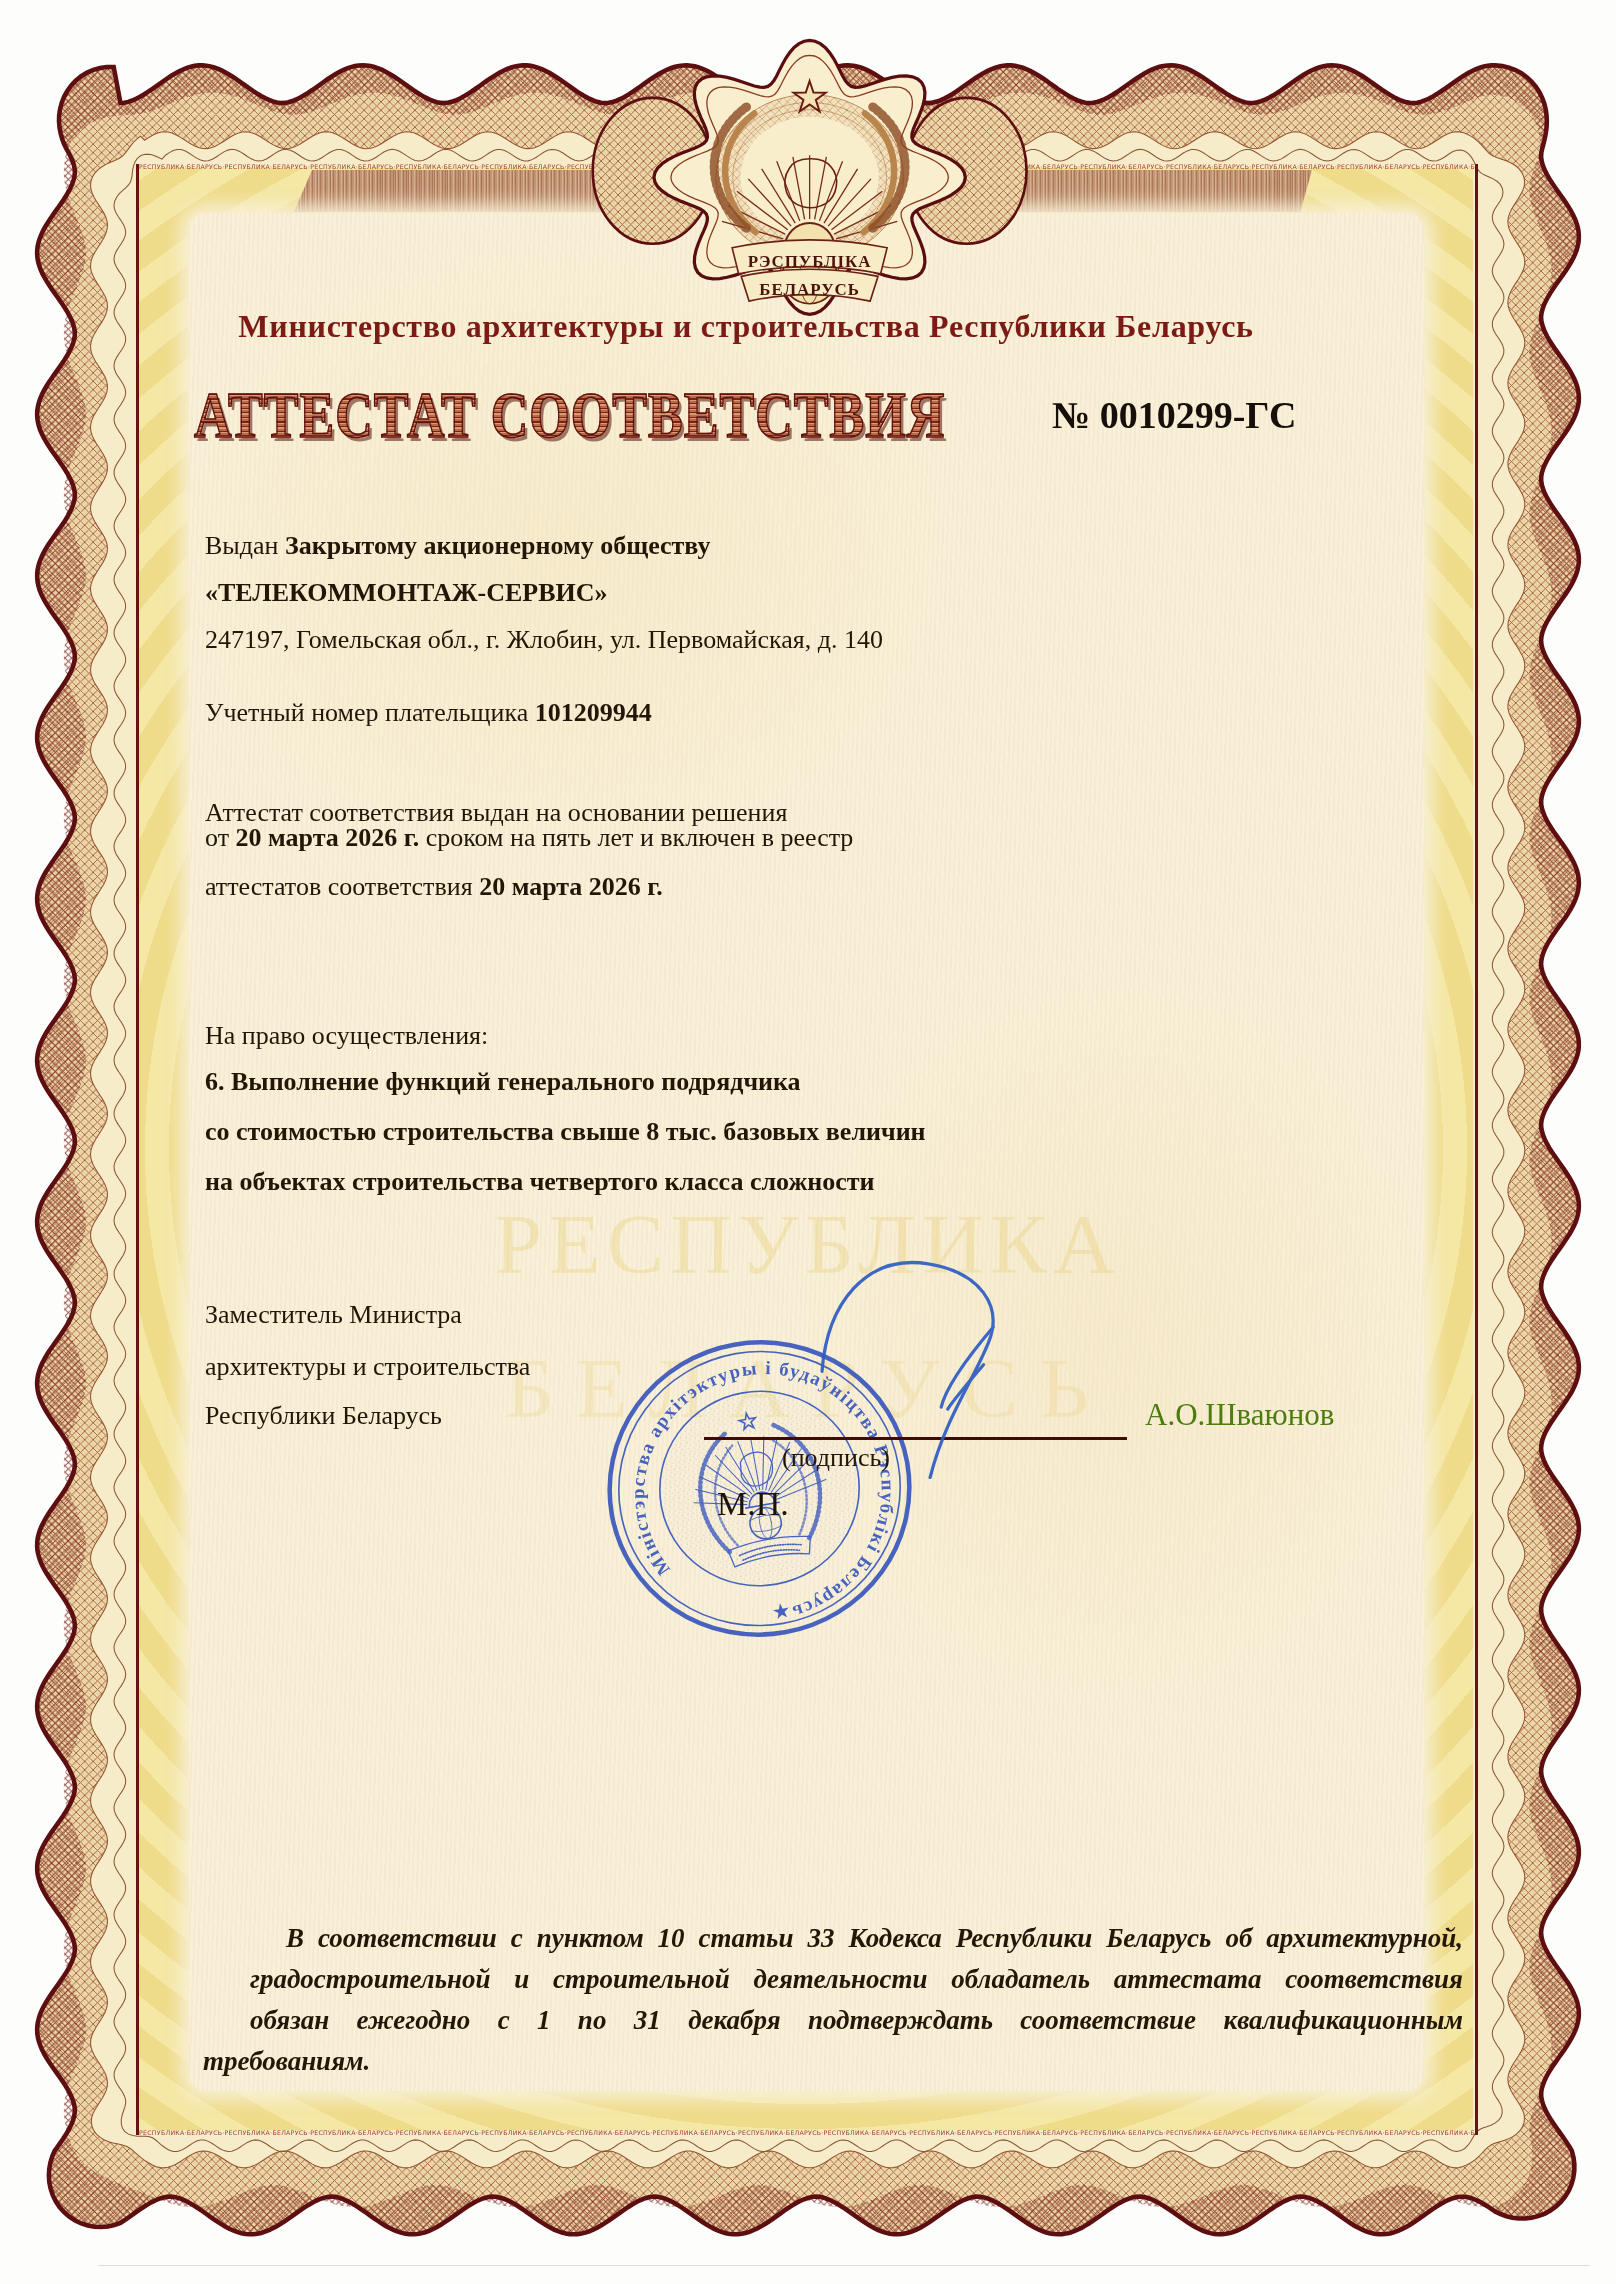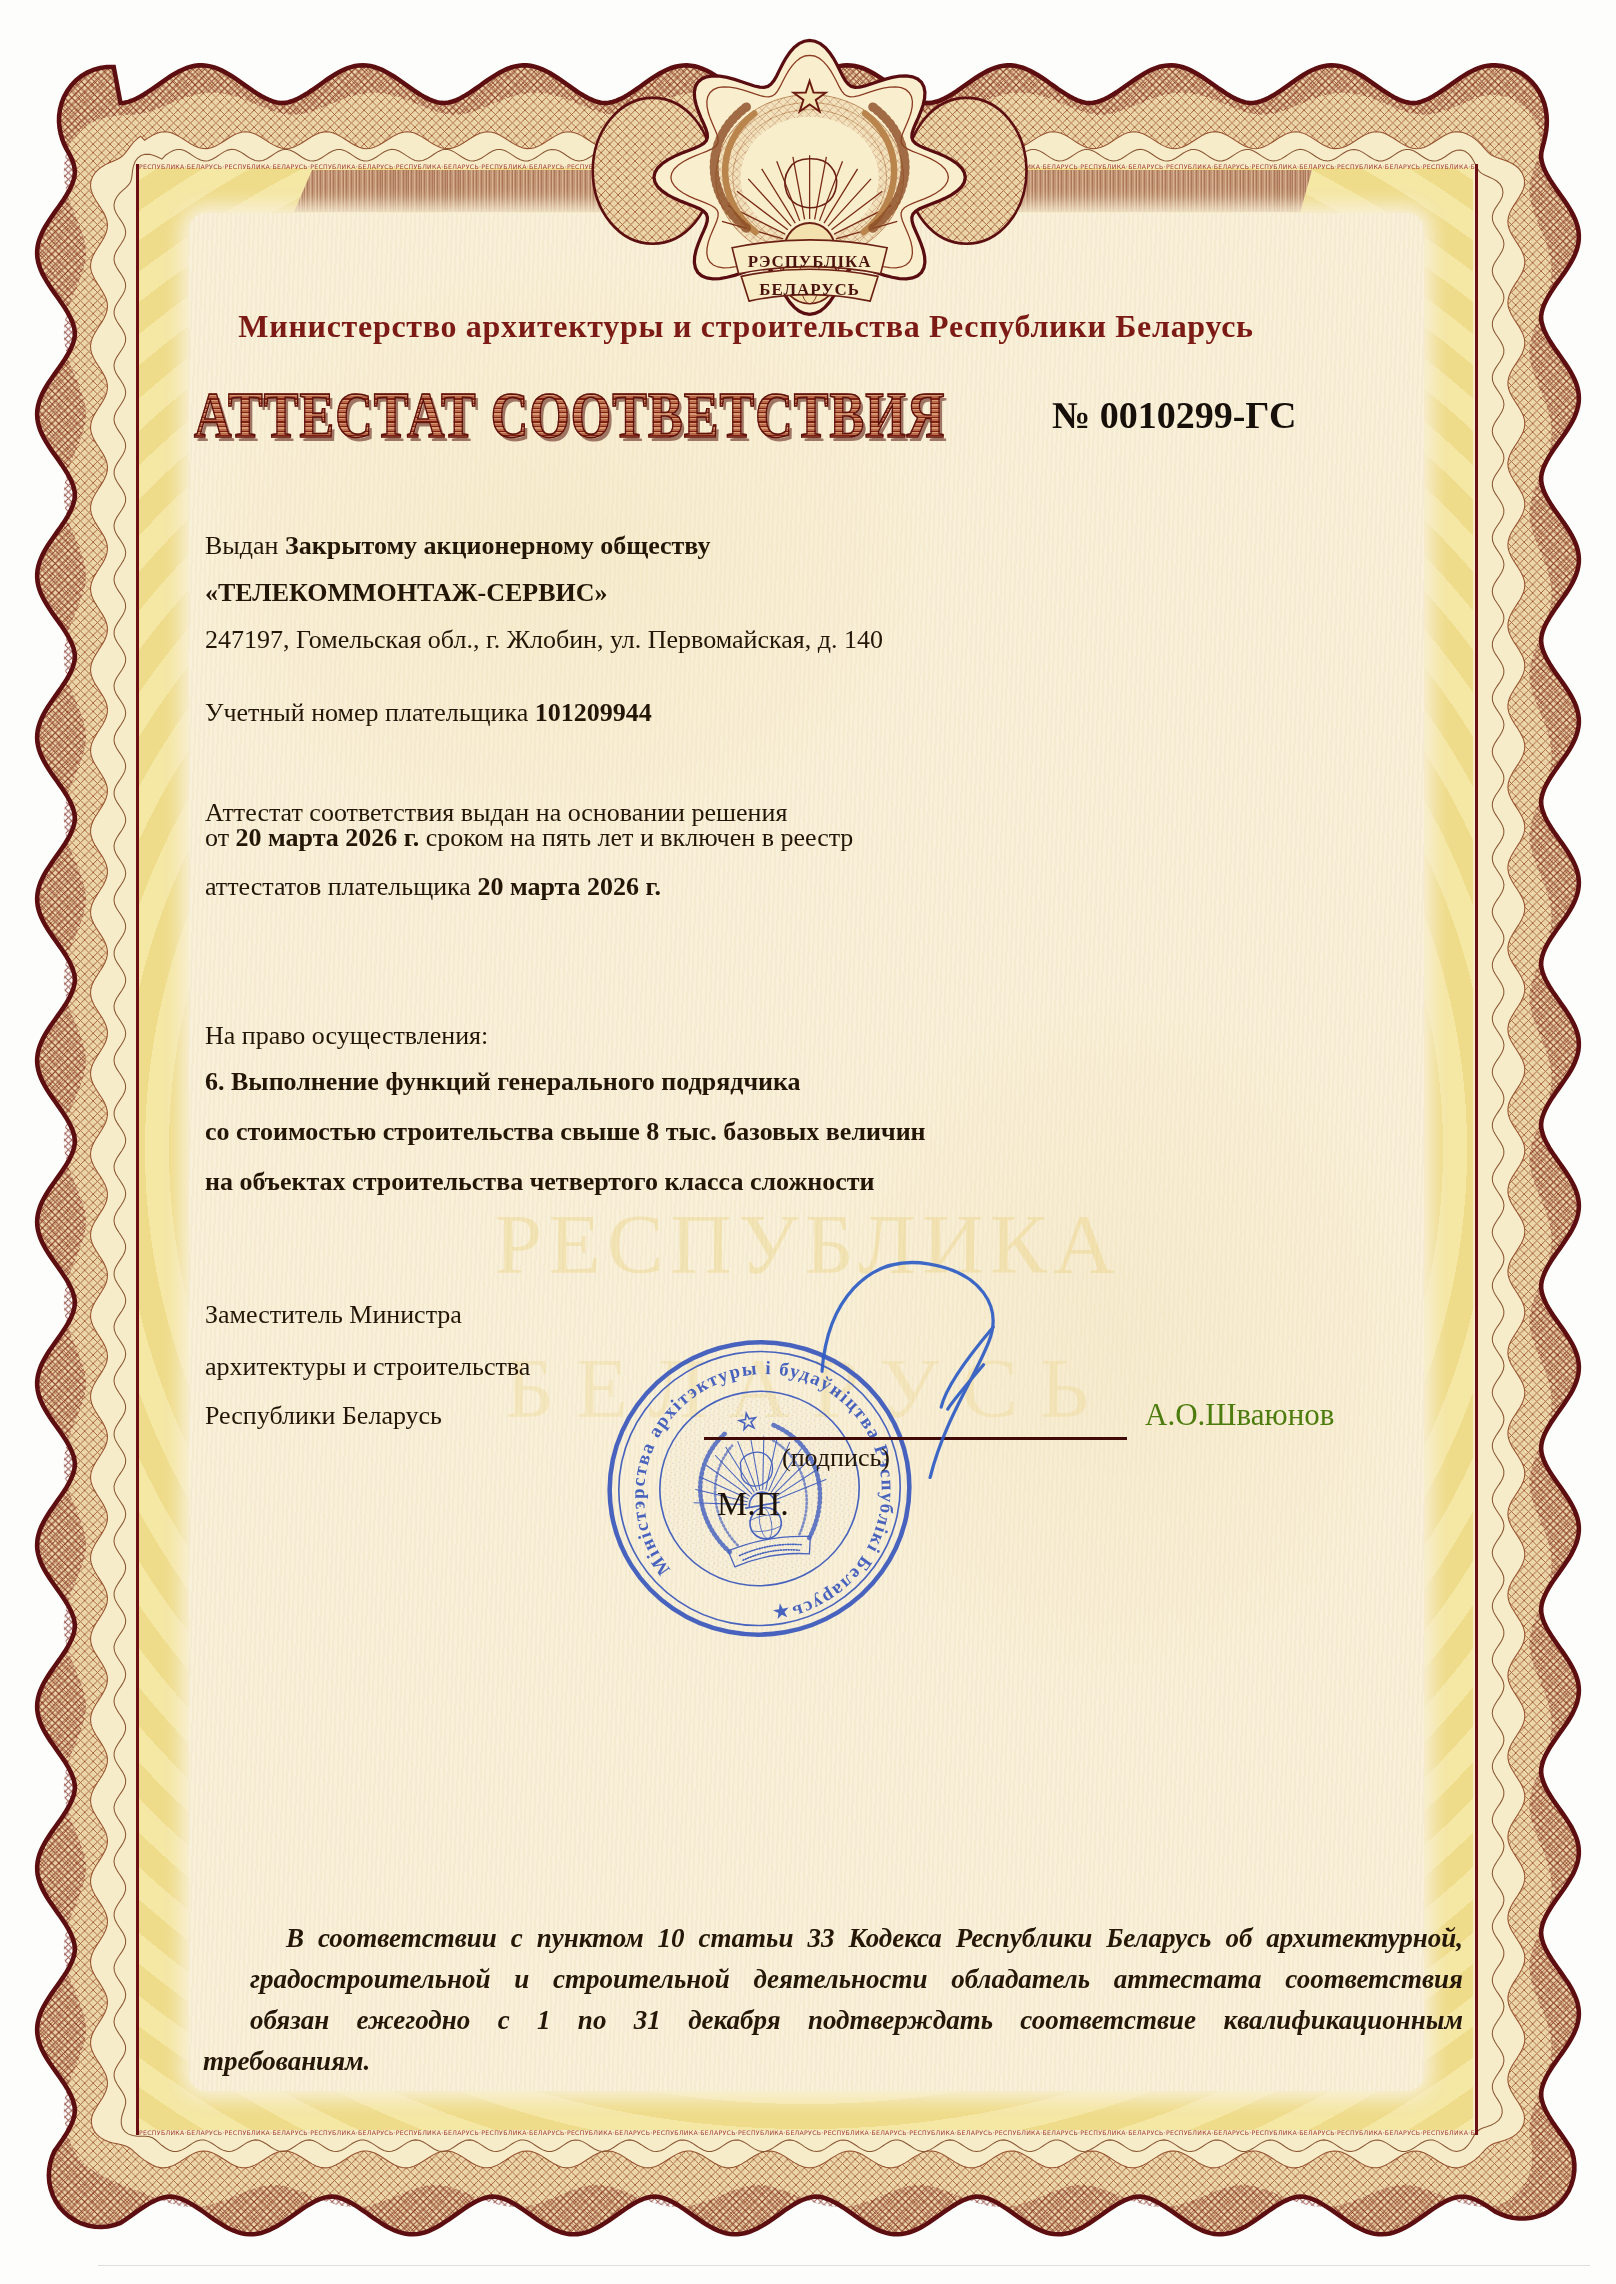--- a/index.html
+++ b/index.html
@@ -145,21 +145,21 @@
   <div class="title-sh">АТТЕСТАТ СООТВЕТСТВИЯ</div>
   <div class="title">АТТЕСТАТ СООТВЕТСТВИЯ</div>
   <div class="cnum">№ 0010299-ГС</div>
 
   <div class="t" style="top:531px"><span>Выдан </span><span class="b">Закрытому акционерному обществу</span></div>
   <div class="t" style="top:578px"><span class="b">«ТЕЛЕКОММОНТАЖ-СЕРВИС»</span></div>
   <div class="t" style="top:625px"><span>247197, Гомельская обл., г. Жлобин, ул. Первомайская, д. 140</span></div>
   <div class="t" style="top:698px"><span>Учетный номер плательщика </span><span class="b">101209944</span></div>
   <div class="t" style="top:798px"><span>Аттестат соответствия выдан на основании решения</span></div>
   <div class="t" style="top:823px"><span>от </span><span class="b">20 марта 2026 г.</span><span> сроком на пять лет и включен в реестр</span></div>
-  <div class="t" style="top:872px"><span>аттестатов плательщика </span><span class="b">20 марта 2026 г.</span></div>
+  <div class="t" style="top:872px"><span>аттестатов соответствия </span><span class="b">20 марта 2026 г.</span></div>
   <div class="t" style="top:1021px"><span>На право осуществления:</span></div>
   <div class="t" style="top:1067px"><span class="b">6. Выполнение функций генерального подрядчика</span></div>
   <div class="t" style="top:1117px"><span class="b">со стоимостью строительства свыше 8 тыс. базовых величин</span></div>
   <div class="t" style="top:1167px"><span class="b">на объектах строительства четвертого класса сложности</span></div>
 
   <div class="t" style="top:1300px">Заместитель Министра</div>
   <div class="t" style="top:1352px">архитектуры и строительства</div>
   <div class="t" style="top:1401px">Республики Беларусь</div>
   <div class="sline"></div>
   <div class="caption">(подпись)</div>

